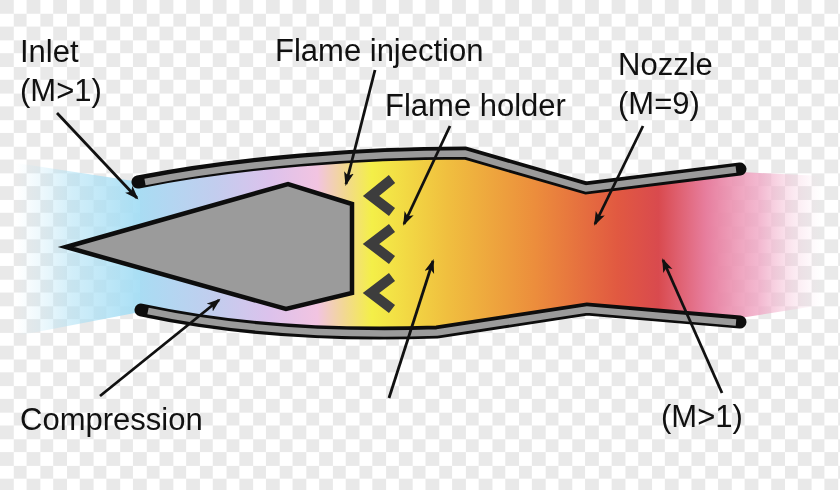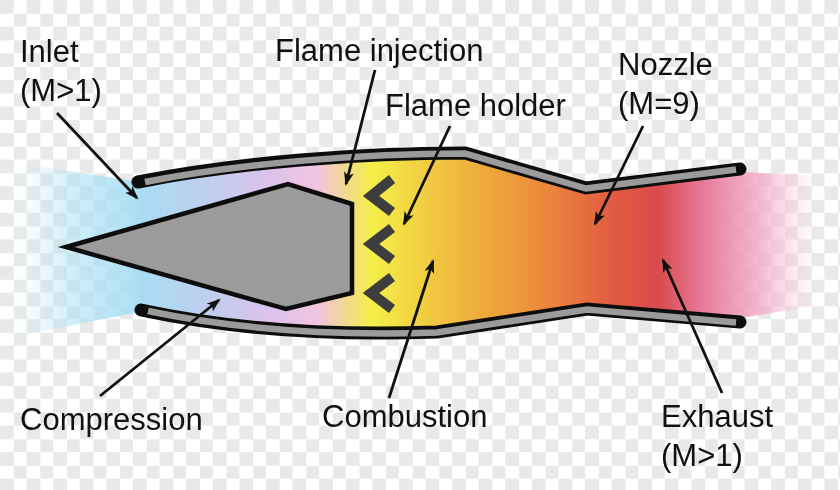--- a/index.html
+++ b/index.html
@@ -100,20 +100,18 @@
     <span>Flame holder</span>
   </div>
   <div class="label" id="nozzle-label">
     <span>Nozzle</span>
     <span>(M=9)</span>
   </div>
   <div class="label" id="compression-label">
     <span>Compression</span>
   </div>
   <div class="label" id="combustion-label">
-    <span>Combustion</span>
   </div>
   <div class="label" id="exhaust-label">
-    <span>Exhaust</span>
     <span>(M&gt;1)</span>
   </div>
 
 </div>
 
 </body></html>

